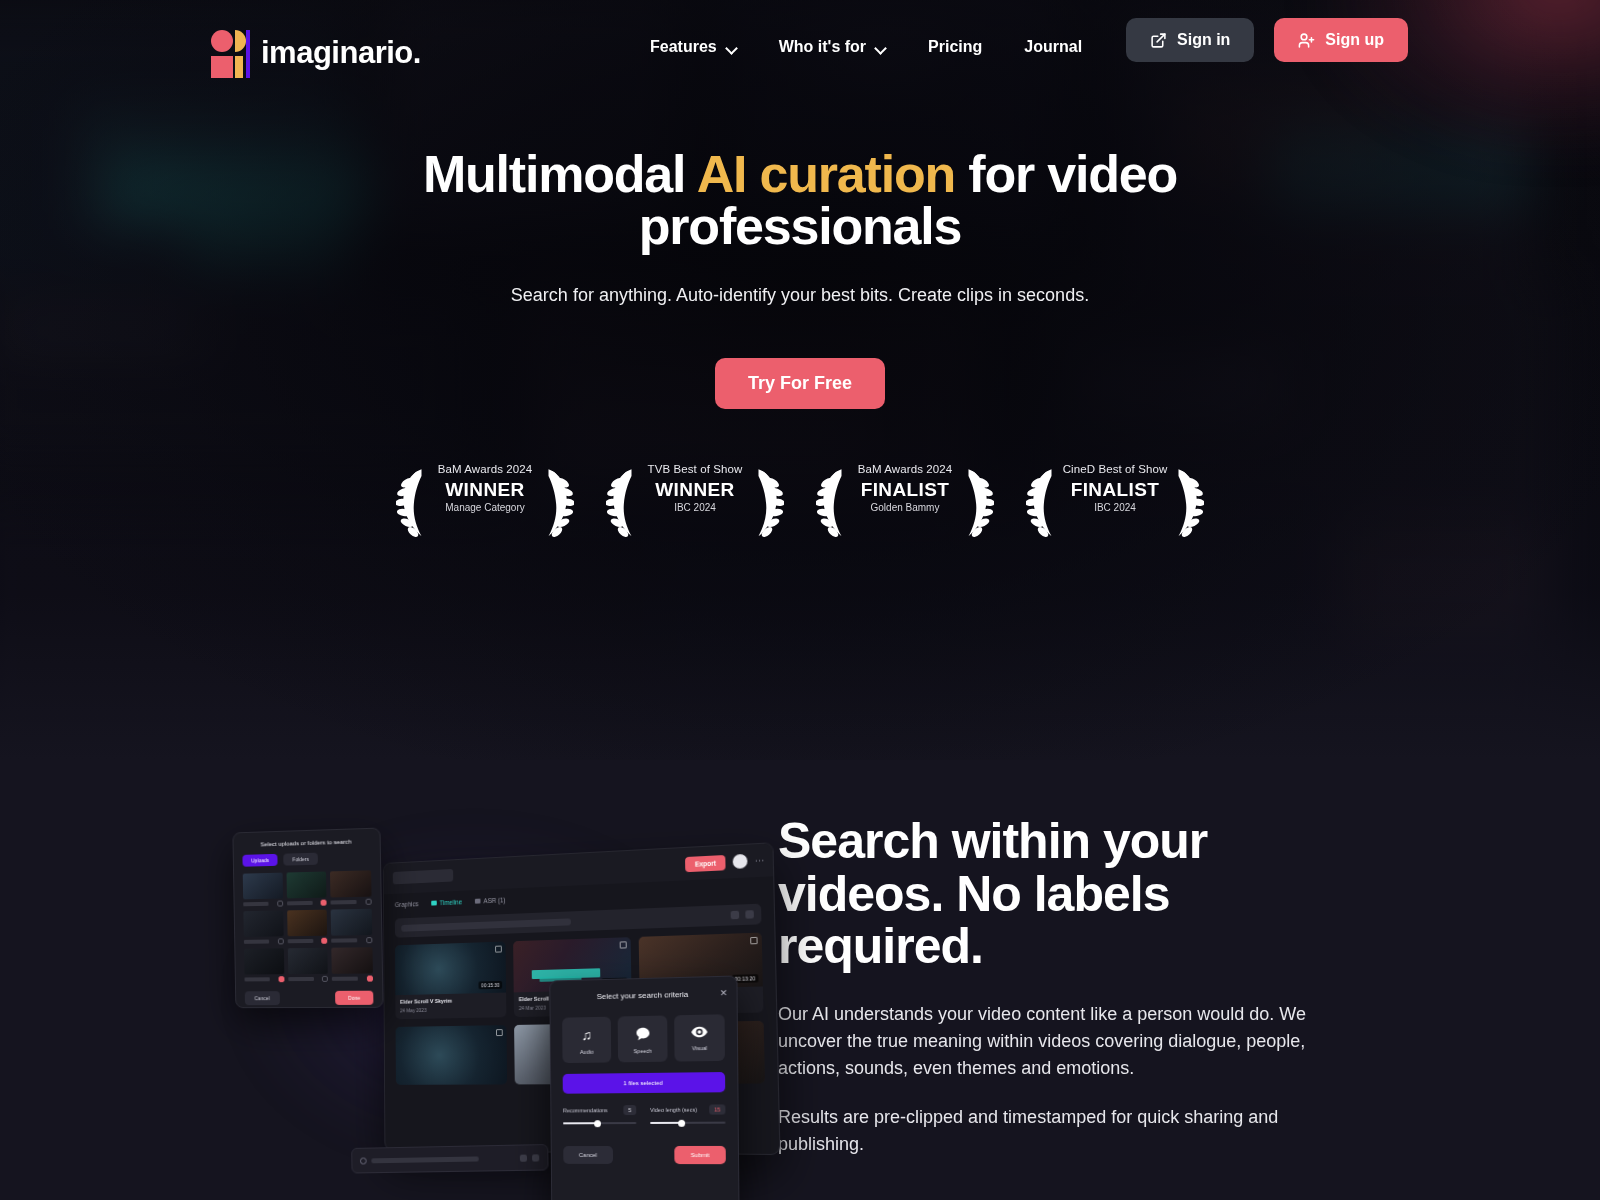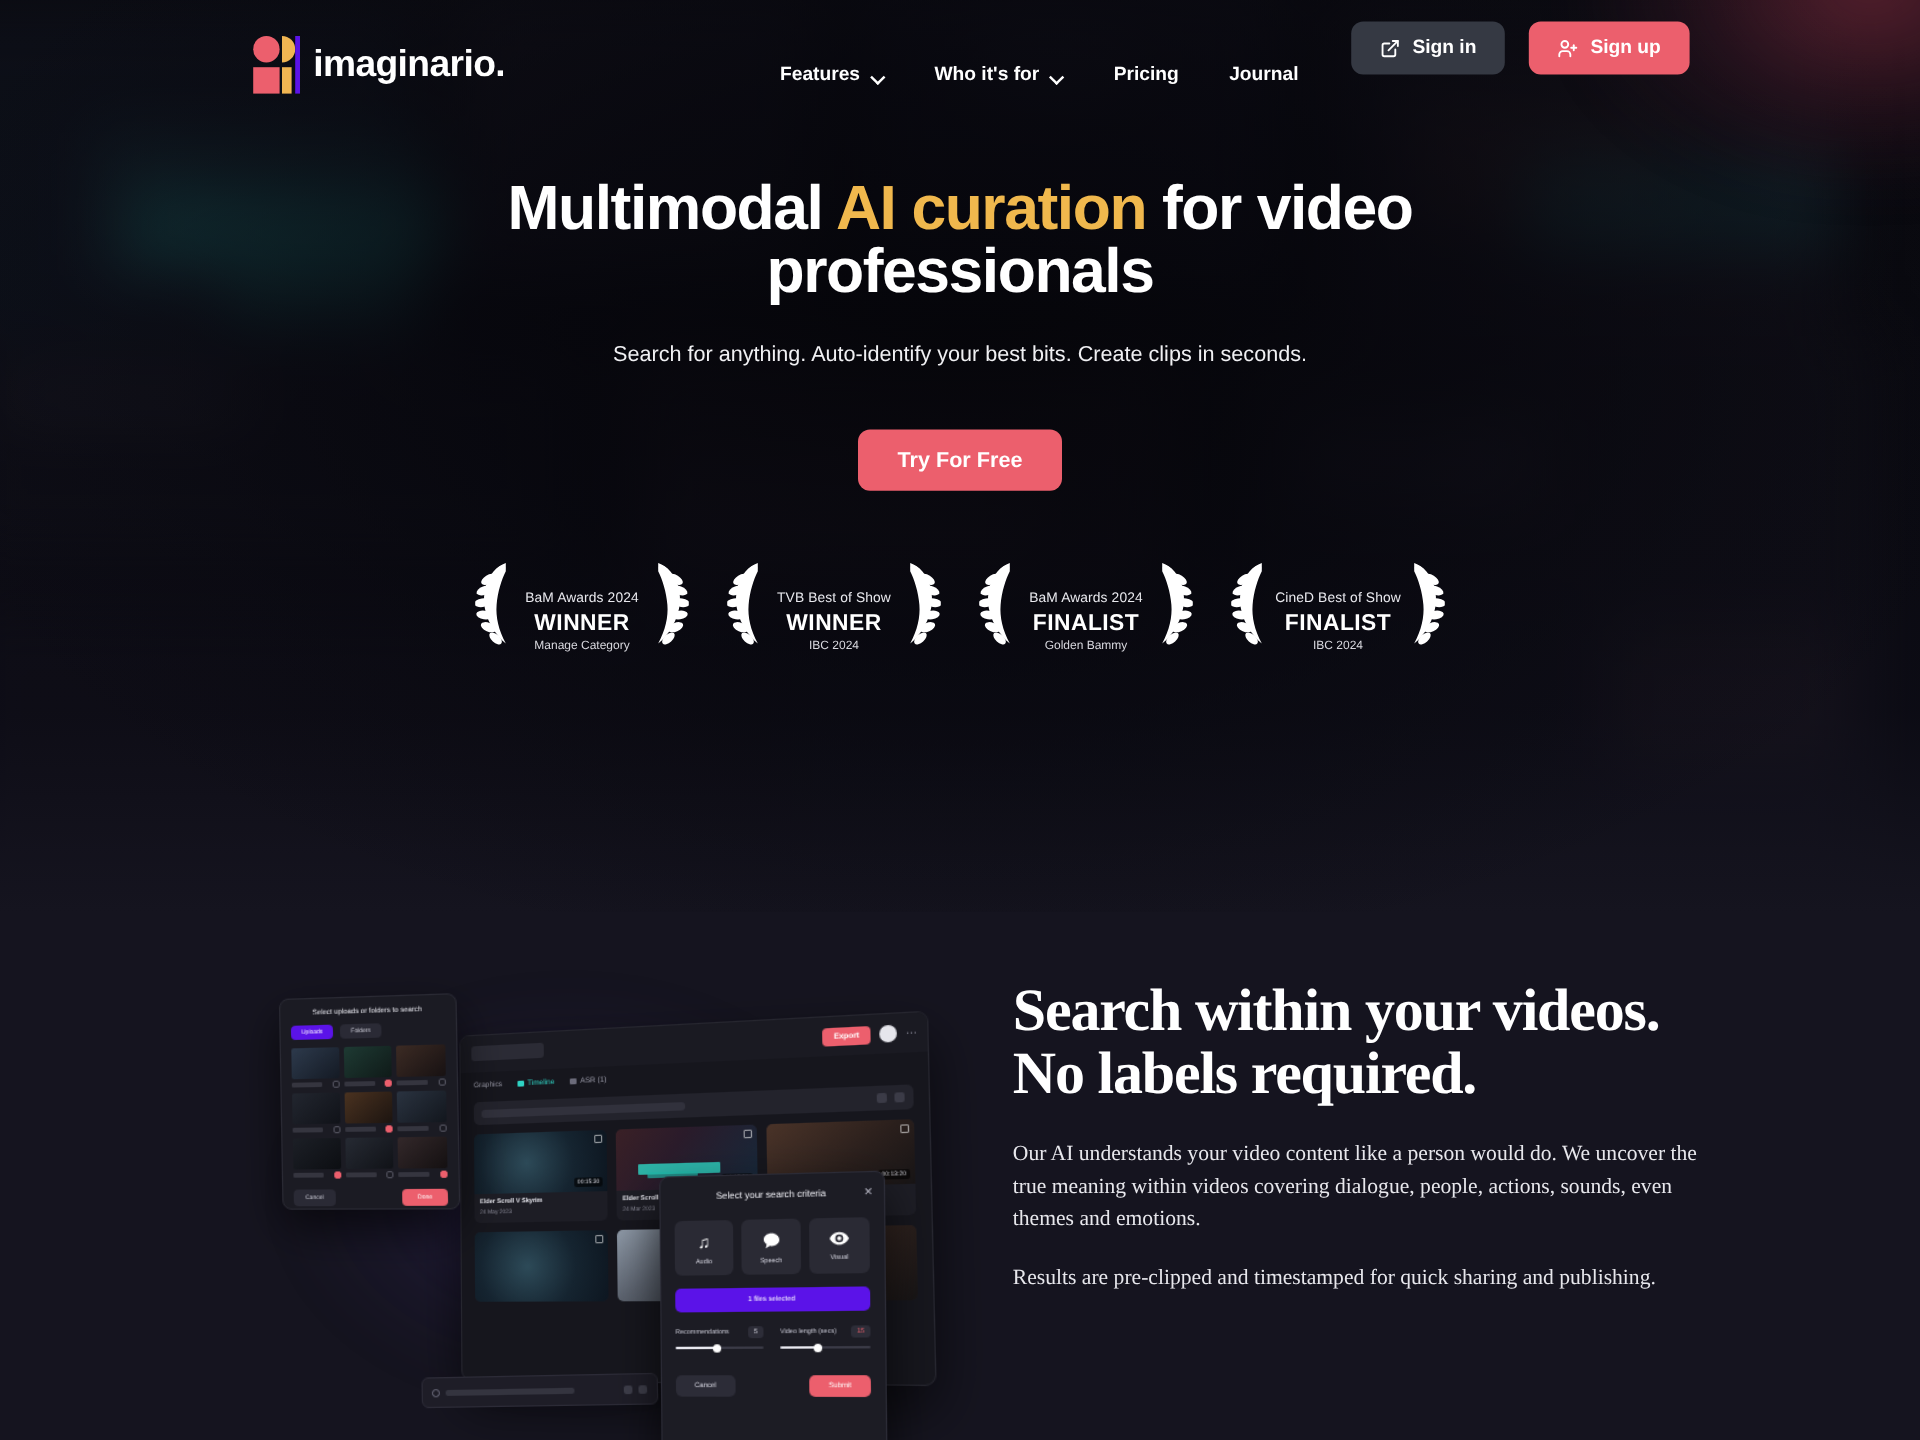--- a/index.html
+++ b/index.html
@@ -39,21 +39,21 @@
   }
   .logo-wrap { position:absolute; left:211px; top:28px; display:flex; align-items:center; gap:11px; }
   .logo-mark { position:relative; width:39px; height:50px; }
   .lm-circle { position:absolute; left:0; top:2px; width:22px; height:22px; border-radius:50%; background:#ec5f6d; }
   .lm-square { position:absolute; left:0; top:28px; width:22px; height:22px; background:#ec5f6d; }
   .lm-half { position:absolute; left:24px; top:2px; width:11px; height:22px; background:#f0b552; border-radius:0 11px 11px 0; }
   .lm-bar  { position:absolute; left:24px; top:28px; width:8px; height:22px; background:#f0b552; }
   .lm-vert { position:absolute; left:35px; top:2px; width:4px; height:48px; background:#5b13e8; }
   .logo-text { font-size:31px; font-weight:700; color:#ffffff; letter-spacing:-0.5px; }
 
-  .nav-links { position:absolute; left:650px; top:30px; display:flex; align-items:center; gap:0;margin-top:16px; }
+  .nav-links { position:absolute; left:650px; top:30px; display:flex; align-items:center; gap:0; }
   .nav-item {
     display:flex; align-items:center; gap:9px;
     color:#ffffff; font-size:16px; font-weight:600;
     padding:8px 0; margin-right:42px; cursor:pointer; white-space:nowrap;
   }
   .nav-item:last-child { margin-right:0; }
   .chev { width:11px; height:7px; display:inline-block; position:relative; }
   .chev::before {
     content:""; position:absolute; left:1px; top:0px; width:7px; height:7px;
     border-right:2px solid #fff; border-bottom:2px solid #fff;
@@ -92,33 +92,33 @@
     display:inline-block; margin-top:48px;
     background:#ec5f6d; color:#fff; font-size:18px; font-weight:700;
     padding:15px 33px; border-radius:10px; cursor:pointer; border:none;
   }
 
   
   .awards {
     margin:54px auto 0; width:820px;
     display:flex; justify-content:space-between; align-items:center;
   }
-  .award { position:relative; width:190px; height:82px; display:flex; align-items:flex-end; justify-content:center; }
+  .award { position:relative; width:190px; height:82px; display:flex; align-items:flex-start; justify-content:center; }
   .laurel { position:absolute; top:2px; width:34px; height:78px; }
   .laurel.l { left:6px; }
   .laurel.r { right:6px; transform:scaleX(-1); }
   .award-txt { text-align:center; width:128px; }
   .aw-top { font-size:11.5px; color:#e9e9ee; line-height:1.2; font-weight:400; letter-spacing:.1px; }
   .aw-mid { font-size:19px; color:#ffffff; font-weight:700; line-height:1.35; letter-spacing:.4px; }
   .aw-bot { font-size:10px; color:#d8d8de; line-height:1.2; font-weight:400; }
 
   
   .sec2 { position:absolute; left:0; top:760px; width:1600px; height:440px; background:#15141f; z-index:20; }
 
-  .sec2-text { position:absolute; left:844px; top:55px; width:580px;font-family:Liberation Serif, serif; }
+  .sec2-text { position:absolute; left:778px; top:55px; width:580px; }
   .sec2-title {
     font-size:50px; line-height:1.05; font-weight:700; color:#fff; letter-spacing:-1px;
   }
   .sec2-p { margin-top:28px; font-size:18px; line-height:1.5; color:#e7e7ec; font-weight:400; }
   .sec2-p2 { margin-top:22px; }
 
   
   .mockup { position:absolute; left:230px; top:70px; width:530px; height:380px; }
 
   .mock-glow {

